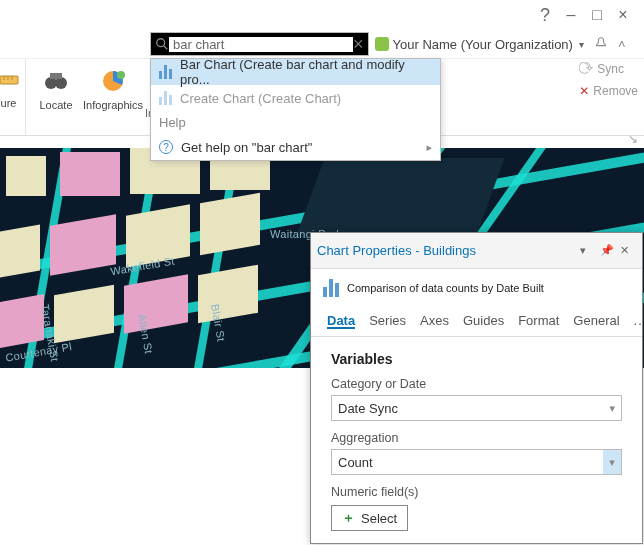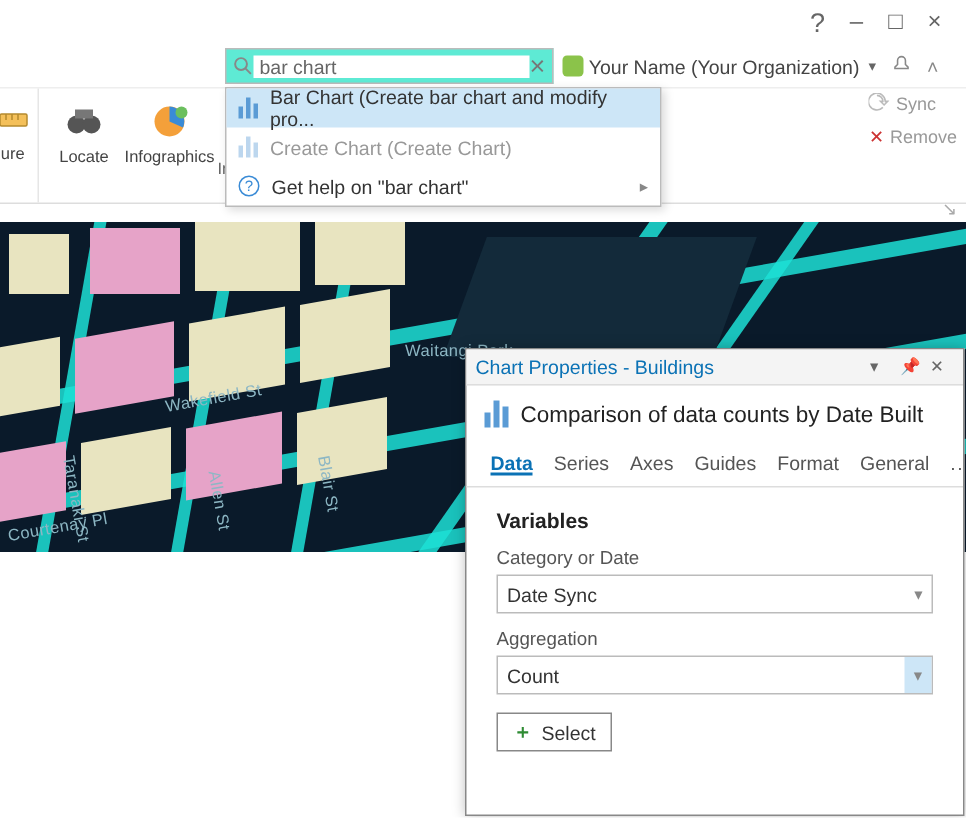--- a/index.html
+++ b/index.html
@@ -5,21 +5,21 @@
   * { box-sizing: border-box; margin: 0; padding: 0; font-family: "Segoe UI", Arial, sans-serif; }
   body { width: 644px; height: 545px; background: #fff; font-size: 13px; color: #333; position: relative; overflow: hidden; }
   
   
   .titlebar { height: 30px; display: flex; align-items: center; justify-content: flex-end; padding: 0 8px; }
   .titlebar .ctrl { width: 26px; height: 26px; display: flex; align-items: center; justify-content: center; color: #666; font-size: 16px; }
   .titlebar .help { font-size: 18px; }
   
   
   .toprow { height: 28px; display: flex; align-items: center; padding-left: 150px; padding-right: 8px; gap: 6px; }
-  .search { flex: 0 0 200px; height: 24px; border: 1px solid #bbb; background: #5eead4; display: flex; align-items: center; padding: 0 4px; }
+  .search { flex: 0 0 200px; height: 24px; border: 1px solid #bbb; background: #000000; display: flex; align-items: center; padding: 0 4px; }
   .search svg { flex: 0 0 auto; }
   .search input { border: none; outline: none; flex: 1; font-size: 13px; padding: 0 4px; color: #666; }
   .search .clear { color: #777; font-size: 18px; line-height: 1; cursor: pointer; }
   .userbox { display: flex; align-items: center; gap: 4px; color: #444; font-size: 13px; }
   .userbox .avatar { width: 14px; height: 14px; border-radius: 3px; background: #8bc34a; display: inline-block; }
   .userbox .menu-arrow { font-size: 10px; margin-left:2px; color:#666; }
   .bell { color: #888; margin-left: 4px; }
   .collapse-up { color:#888; margin-left: 4px; }
   
   
@@ -40,24 +40,24 @@
 
   
   .map { position: relative; margin: 12px 0 0 0; height: 220px; background: #0a1a2a; overflow: hidden; }
   .map .road { position:absolute; background:#1de0d6; opacity:.85; }
   .map .blk { position:absolute; background:#e8e4c0; }
   .map .blk.pink { background:#e6a3c8; }
   .map .label { position:absolute; color:#8db7c4; font-size:11px; letter-spacing:.3px; }
   
   
   .panel { position:absolute; top:232px; left:310px; right:1px; bottom:1px; background:#fff; border:1px solid #888; box-shadow:0 0 8px rgba(0,0,0,.25); z-index:10; }
-  .panel-title { display:flex; align-items:center; height:24px; background:#f4f4f4; border-bottom:1px solid #ddd; padding:0 6px; font-size:13px; color:#0b72b5; }
+  .panel-title { display:flex; align-items:center; height:36px; background:#f4f4f4; border-bottom:1px solid #ddd; padding:0 6px; font-size:13px; color:#0b72b5; }
   .panel-title .spacer { flex:1; }
   .panel-title .win-btn { width:16px; color:#666; margin-left:4px; font-size:11px; }
-  .panel-sub { display:flex; align-items:center; gap:8px; padding:10px 12px 8px; font-size:15px; color:#222; }
+  .panel-sub { display:flex; align-items:center; gap:8px; padding:10px 12px 8px; font-size:11px; color:#222; }
   .panel-tabs { display:flex; align-items:center; gap:14px; padding:0 16px; height:32px; border-bottom:1px solid #ddd; font-size:13px; color:#555; }
   .panel-tabs .tab.active { color:#0b72b5; font-weight:600; position:relative; }
   .panel-tabs .tab.active::after { content:""; position:absolute; left:0; right:0; bottom:-1px; height:2px; background:#0b72b5; }
   .panel-tabs .more { margin-left:auto; letter-spacing:1px; }
   .panel-body { padding:14px 20px; }
   .panel-body h4 { font-size:14px; font-weight:700; color:#222; margin-bottom:10px; }
   .field-label { font-size:12.5px; color:#555; margin-bottom:4px; }
   .select-box { width:100%; height:26px; border:1px solid #bbb; display:flex; align-items:center; padding:0 6px; font-size:13px; color:#333; margin-bottom:10px; background:#fff; }
   .select-box .chev { margin-left:auto; color:#888; font-size:11px; }
   .select-box.agg .chev { background:#cde6f7; width:18px; height:24px; display:flex; align-items:center; justify-content:center; margin-right:-6px; }
@@ -171,20 +171,21 @@
     <span>Bar Chart (Create bar chart and modify pro...</span>
   </div>
   <div class="suggest-item dim">
     <span class="bar-icon" style="opacity:.4;">
         <span style="height:8px"></span>
         <span style="height:14px"></span>
         <span style="height:10px"></span>
       </span>
     <span>Create Chart (Create Chart)</span>
   </div>
+  <div class="suggest-header">Help</div>
   <div class="suggest-item">
     <span style="width:14px;height:14px;border:1.5px solid #3a8bd6;border-radius:50%;display:flex;align-items:center;justify-content:center;color:#3a8bd6;font-size:10px;">?</span>
     <span>Get help on  "bar chart"</span>
     <span class="suggest-arrow">▸</span>
   </div>
 </div>
 
 <div class="map">
 
   <div class="road" style="left:-20px;top:60px;width:700px;height:10px;transform:rotate(-10deg);"></div>
@@ -249,18 +250,19 @@
     <div class="field-label">Category or Date</div>
     <div class="select-box">
       <span>Date Sync</span>
       <span class="chev">▾</span>
     </div>
     <div class="field-label">Aggregation</div>
     <div class="select-box agg">
       <span>Count</span>
       <span class="chev">▾</span>
     </div>
+    <div class="field-label">Numeric field(s)</div>
     <button class="select-btn">
       <span class="plus">＋</span>
       <span>Select</span>
     </button>
   </div>
 </div>
 
 </body></html>

